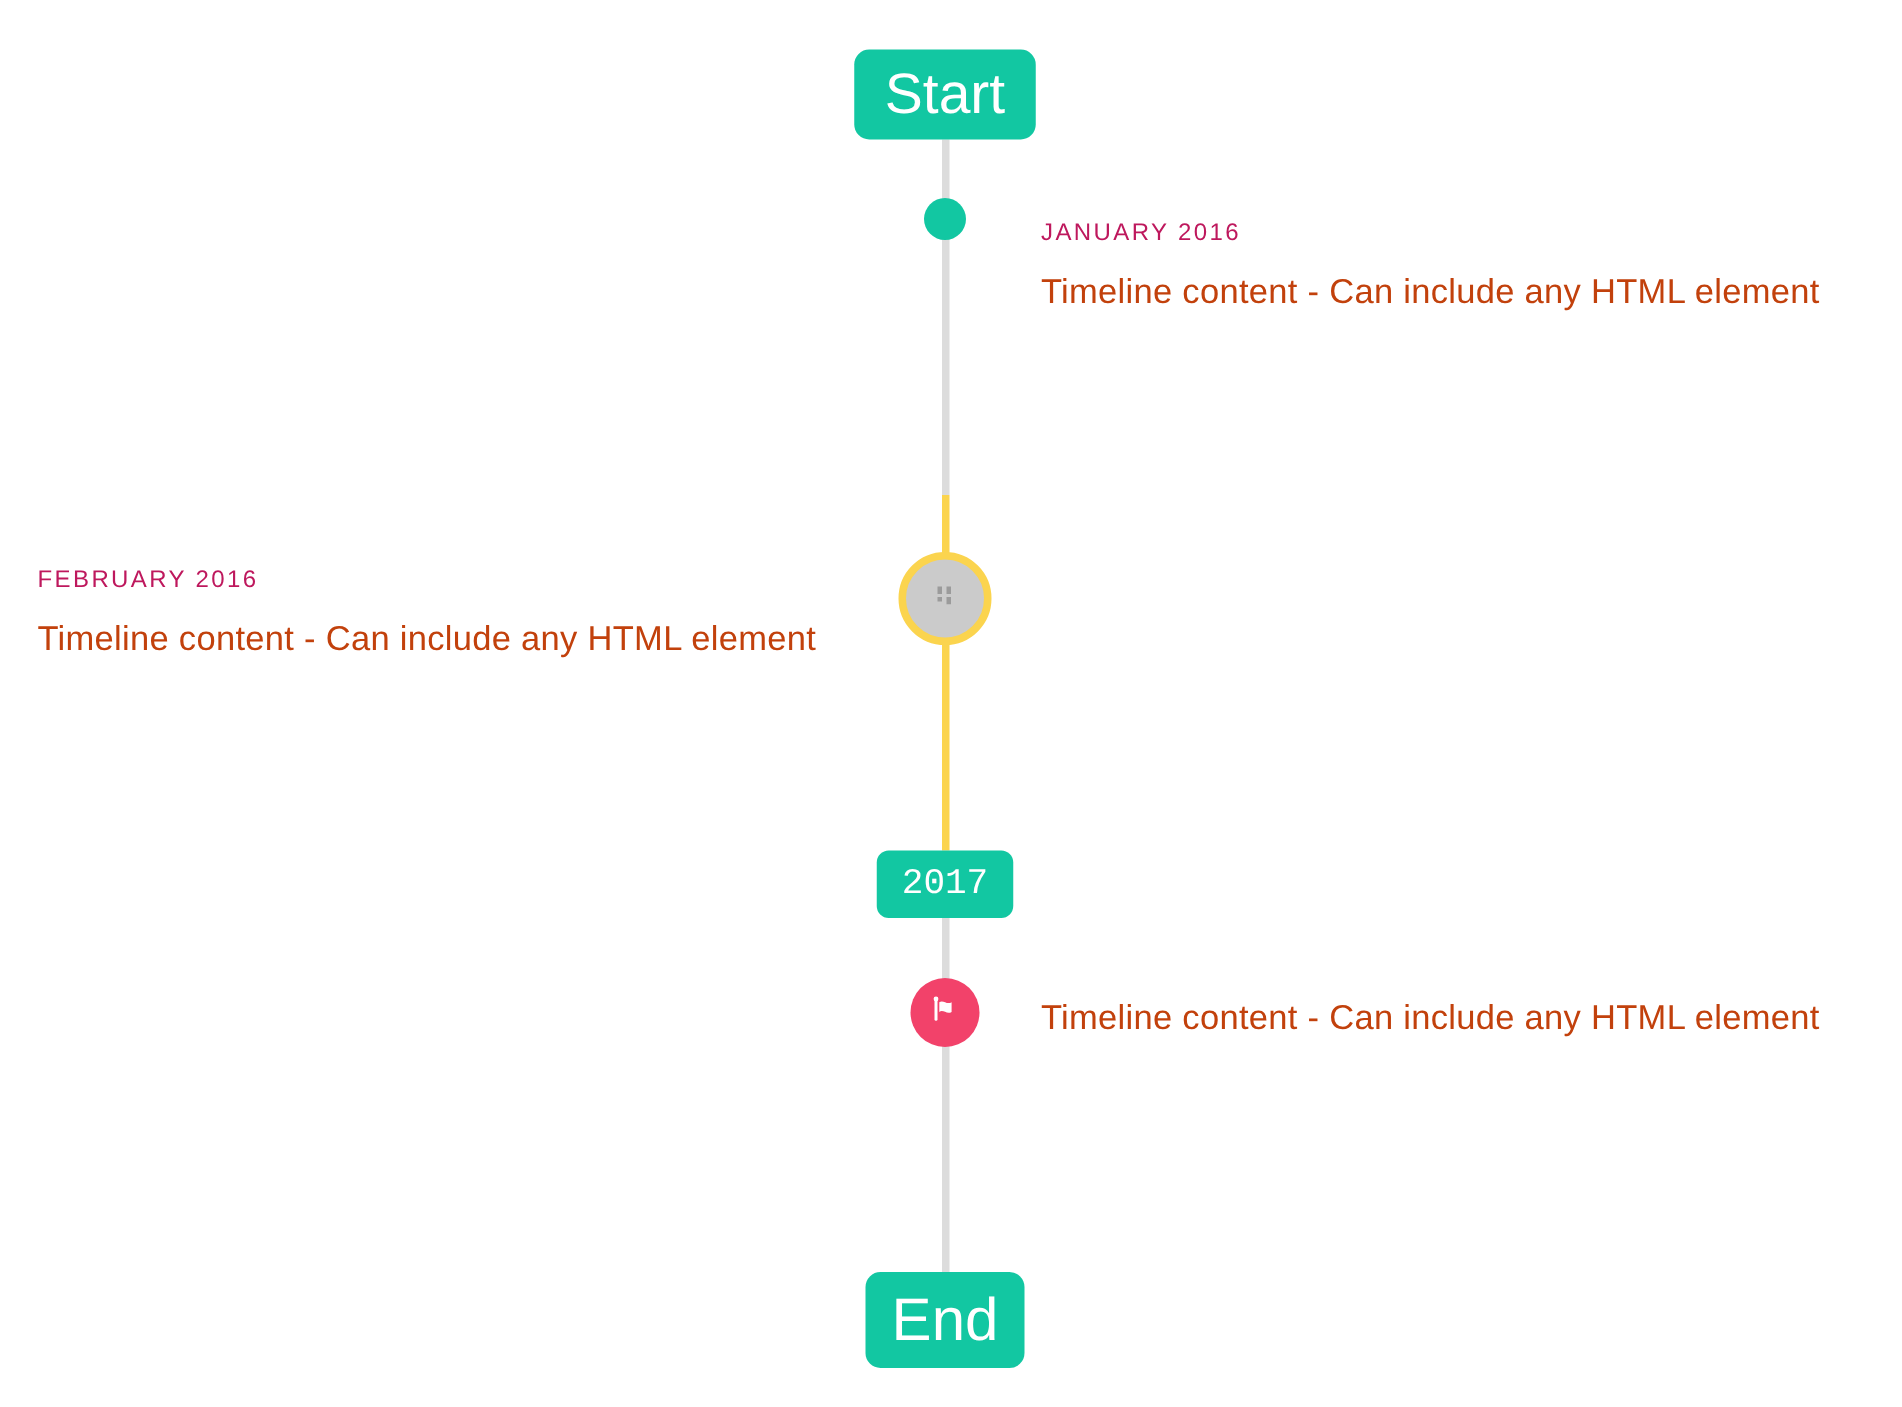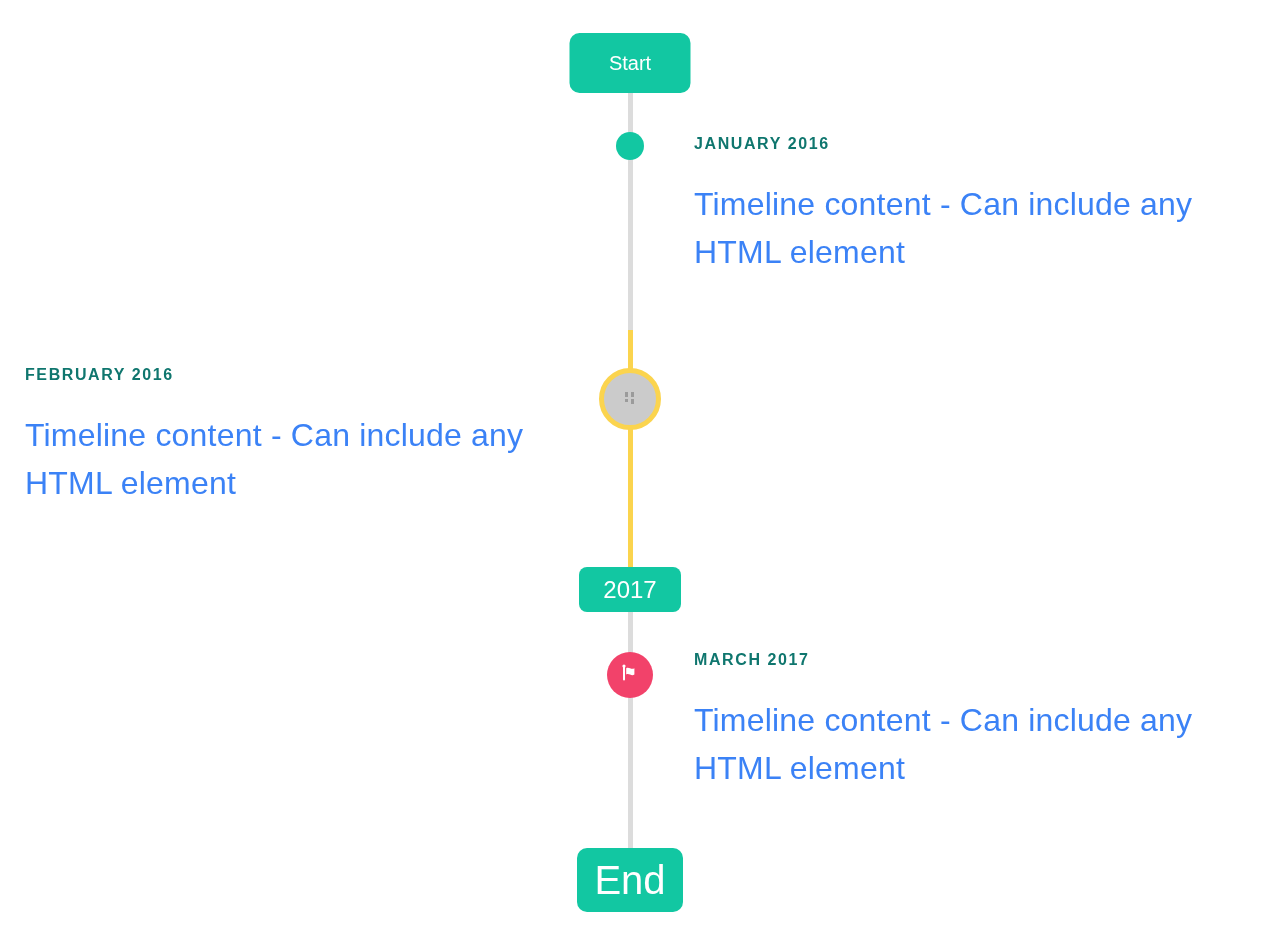--- a/index.html
+++ b/index.html
@@ -33,22 +33,22 @@
     left: 630px;
     transform: translateX(-50%);
     background: #12c7a2;
     color: #ffffff;
     display: flex;
     align-items: center;
     justify-content: center;
     border-radius: 10px;
     box-sizing: border-box;
   }
-  .badge-start { top: 33px;  width: 121px; height: 60px; font-size: 20px; }
-  .badge-year  { top: 567px; width: 102px;  height: 45px; font-size: 24px; border-radius: 8px; }
+  .badge-start { top: 33px;  width: 121px; height: 60px; font-size: 38px; }
+  .badge-year  { top: 567px; width: 91px;  height: 45px; font-size: 24px; border-radius: 8px; font-family: Liberation Mono, monospace; }
   .badge-end   { top: 848px; width: 106px; height: 64px; font-size: 40px; }
 
   
   .marker { position: absolute; left: 630px; transform: translateX(-50%); }
   .marker-dot {
     top: 132px;
     width: 28px; height: 28px;
     border-radius: 50%;
     background: #12c7a2;
   }
@@ -80,30 +80,31 @@
     width: 540px;
   }
   .entry-right { left: 694px; text-align: left; }
   .entry-left  { right: 703px; }
   .entry-1 { top: 134px; }
   .entry-2 { top: 365px; }
   .entry-3 { top: 650px; }
   .entry-date {
     font-size: 16px;
     line-height: 20px;
-    font-weight: 700;
+    font-weight: 400;
     letter-spacing: 1.6px;
-    color: #0f766e;
+    color: #be185d;
+    margin-top: 12px;
   }
   .entry-content {
-    margin-top: 26px;
-    font-size: 32px;
+    margin-top: 4px;
+    font-size: 23px;
     line-height: 48px;
     font-weight: 400;
-    color: #3b82f6;
+    color: #c2410c;
     letter-spacing: 0.2px;
   }
 </style>
 </head>
 <body>
 
 <div class="stage">
 
   <div class="line-seg line-gray seg-1"></div>
   <div class="line-seg line-yellow seg-2"></div>
@@ -146,17 +147,16 @@
     <div class="entry-date">JANUARY 2016</div>
     <div class="entry-content">Timeline content - Can include any HTML element</div>
   </section>
 
   <section class="entry entry-left entry-2">
     <div class="entry-date">FEBRUARY 2016</div>
     <div class="entry-content">Timeline content - Can include any HTML element</div>
   </section>
 
   <section class="entry entry-right entry-3">
-    <div class="entry-date">MARCH 2017</div>
     <div class="entry-content">Timeline content - Can include any HTML element</div>
   </section>
 
 </div>
 
 </body></html>

